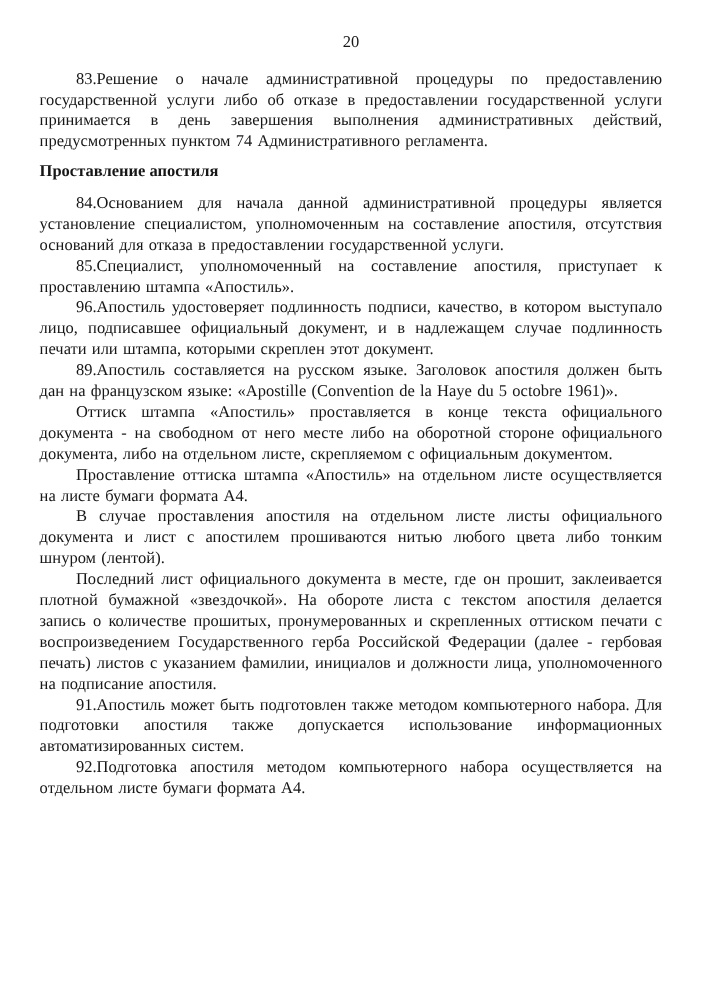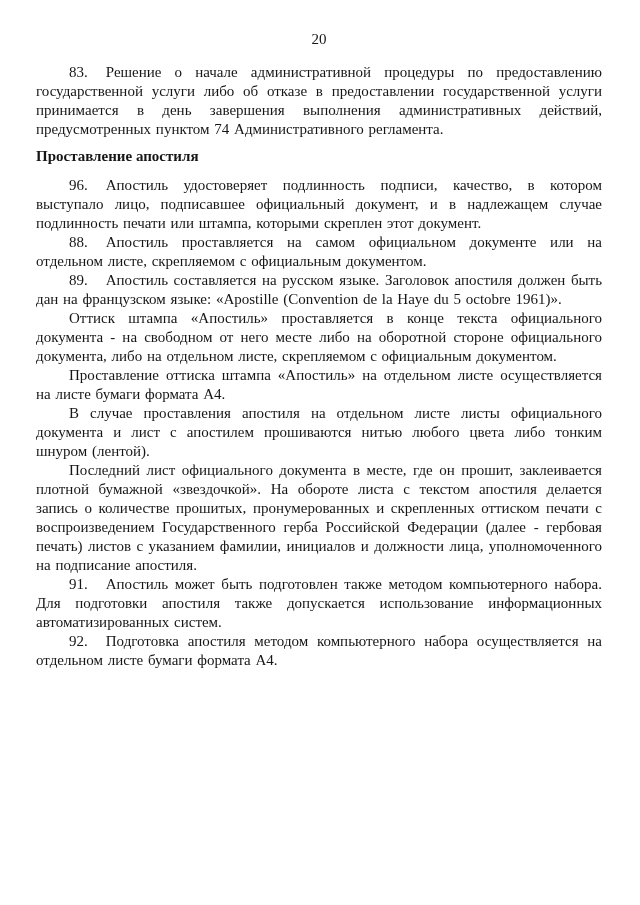--- a/index.html
+++ b/index.html
@@ -36,21 +36,20 @@
   }
   .para {
     margin: 0;
     font-size: 15px;
     line-height: 19px;
     text-align: justify;
     text-indent: 33px;
     word-spacing: 1px;
   }
   .para .pnum {
-    padding-right: 18px;
   }
   .heading {
     margin: 8px 0 10px 0;
     font-size: 15px;
     line-height: 19px;
     font-weight: bold;
     text-indent: 0;
   }
 </style>
 </head>
@@ -58,26 +57,27 @@
 
 <div class="page">
   <div class="content">
 
     <div class="pagenum">20</div>
 
     <p class="para"><span class="pnum">83.</span><span>Решение о начале административной процедуры по предоставлению государственной услуги либо об отказе в предоставлении государственной услуги принимается в день завершения выполнения административных действий, предусмотренных пунктом 74 Административного регламента.</span></p>
 
     <h2 class="heading">Проставление апостиля</h2>
 
+    <p class="para"><span class="pnum">84.</span><span>Основанием для начала данной административной процедуры является установление специалистом, уполномоченным на составление апостиля, отсутствия оснований для отказа в предоставлении государственной услуги.</span></p>
 
+    <p class="para"><span class="pnum">85.</span><span>Специалист, уполномоченный на составление апостиля, приступает к проставлению штампа «Апостиль».</span></p>
 
 
     <p class="para"><span class="pnum">96.</span><span>Апостиль удостоверяет подлинность подписи, качество, в котором выступало лицо, подписавшее официальный документ, и в надлежащем случае подлинность печати или штампа, которыми скреплен этот документ.</span></p>
 
-    <p class="para"><span class="pnum">88.</span><span>Апостиль проставляется на самом официальном документе или на отдельном листе, скрепляемом с официальным документом.</span></p>
 
     <p class="para"><span class="pnum">89.</span><span>Апостиль составляется на русском языке. Заголовок апостиля должен быть дан на французском языке: «Apostille (Convention de la Haye du 5 octobre 1961)».</span></p>
 
 
     <p class="para"><span>Оттиск штампа «Апостиль» проставляется в конце текста официального документа - на свободном от него месте либо на оборотной стороне официального документа, либо на отдельном листе, скрепляемом с официальным документом.</span></p>
 
     <p class="para"><span>Проставление оттиска штампа «Апостиль» на отдельном листе осуществляется на листе бумаги формата А4.</span></p>
 
     <p class="para"><span>В случае проставления апостиля на отдельном листе листы официального документа и лист с апостилем прошиваются нитью любого цвета либо тонким шнуром (лентой).</span></p>
 

